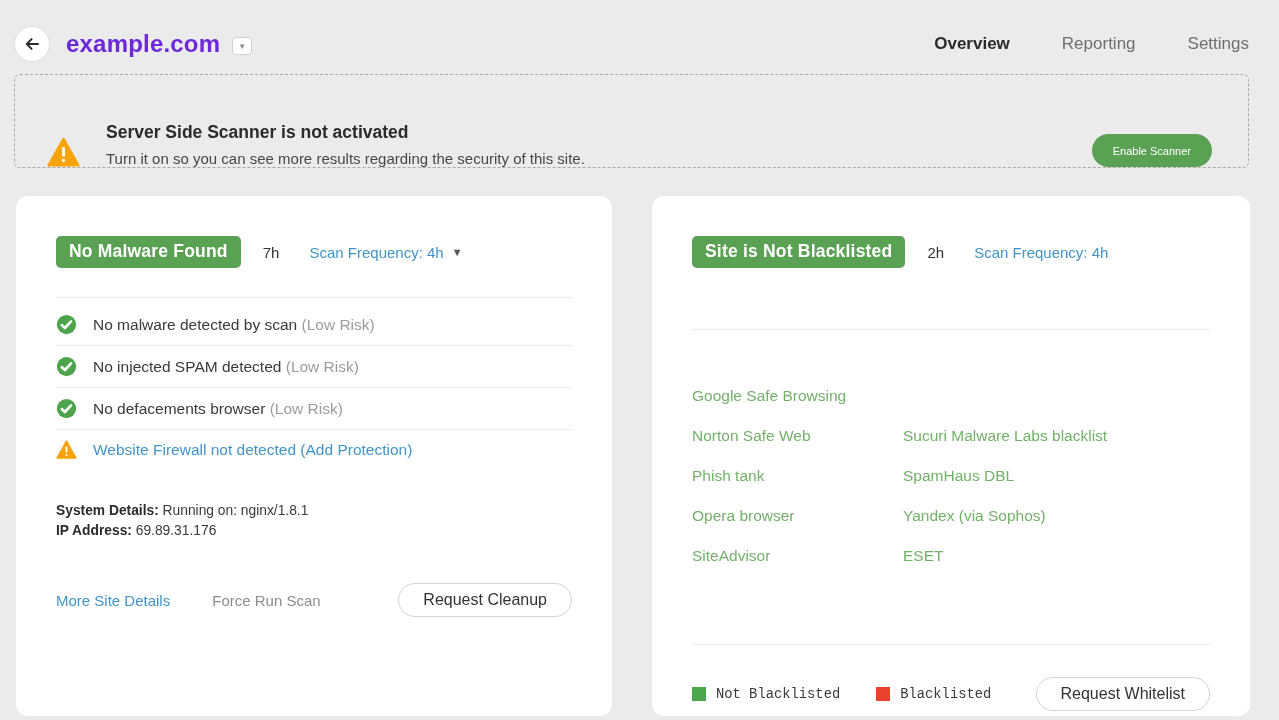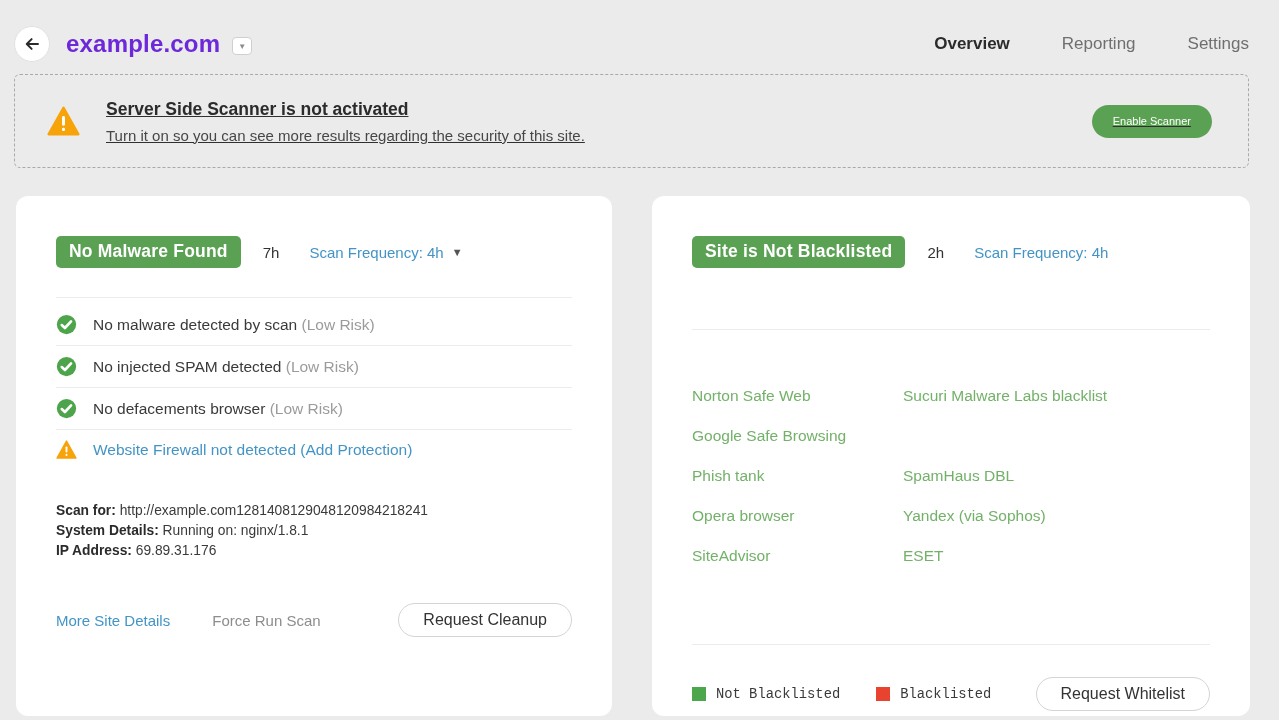--- a/index.html
+++ b/index.html
@@ -33,23 +33,22 @@
     font-size:8px; color:#8a8a8a; cursor:pointer;
   }
   .nav { margin-left:auto; display:flex; align-items:center; gap:52px; }
   .nav-item { font-size:17px; color:#6f6f6f; cursor:pointer; }
   .nav-item.active { color:#2b2b2b; font-weight:bold; }
 
   
   .banner {
     margin:8px 30px 16px 14px;
     border:1px dashed #a9a9a9; border-radius:6px;
-    height:94px; display:flex; align-items:center;
+    height:94px; display:flex; align-items:flex-end;
     padding:0 36px 0 32px;
-    text-decoration:underline;
   }
   .banner-icon { flex:0 0 auto; margin-right:26px; }
   .banner-text { display:flex; flex-direction:column; gap:7px; }
   .banner-title { font-size:17.5px; font-weight:bold; color:#2b2b2b; }
   .banner-sub { font-size:15px; color:#474747; }
   .btn-green {
     margin-left:auto; flex:0 0 auto;
     background:#5ba154; color:#fff; border:none;
     border-radius:17px; height:33px; padding:0 21px;
     font-size:11px; font-family:inherit; cursor:pointer;
@@ -198,21 +197,20 @@
               <path d="M12 1.2 L23 20.8 H1 Z" fill="#f7a30a" stroke="#f7a30a" stroke-width="1.6" stroke-linejoin="round"></path>
               <rect x="10.9" y="7.4" width="2.2" height="7" rx="1" fill="#fff"></rect>
               <rect x="10.9" y="16" width="2.2" height="2.4" rx="1" fill="#fff"></rect>
             </svg>
         </span>
         <a class="warn-link">Website Firewall not detected (Add Protection)</a>
       </div>
     </div>
 
     <div class="scan-details">
-      <div><b>Scan for:</b> <span>http://example.com1281408129048120984218241</span></div>
       <div><b>System Details:</b> <span>Running on: nginx/1.8.1</span></div>
       <div><b>IP Address:</b> <span>69.89.31.176</span></div>
     </div>
 
     <div class="card-foot">
       <a class="link-blue">More Site Details</a>
       <a class="link-gray">Force Run Scan</a>
       <button class="btn-outline">Request Cleanup</button>
     </div>
   </div>
@@ -220,26 +218,26 @@
   <div class="card card-right">
     <div class="card-head">
       <span class="badge">Site is Not Blacklisted</span>
       <span class="age" style="font-weight:normal">2h</span>
       <a class="freq">Scan Frequency: 4h</a>
     </div>
     <hr class="divider">
 
     <div class="sources">
       <div class="source-row">
+        <span class="source-cell">Google Safe Browsing</span>
+        <span class="source-cell wide"></span>
+      </div>
+      <div class="source-row">
         <span class="source-cell">Norton Safe Web</span>
         <span class="source-cell wide">Sucuri Malware Labs blacklist</span>
-      </div>
-      <div class="source-row">
-        <span class="source-cell">Google Safe Browsing</span>
-        <span class="source-cell wide"></span>
       </div>
       <div class="source-row">
         <span class="source-cell">Phish tank</span>
         <span class="source-cell wide">SpamHaus DBL</span>
       </div>
       <div class="source-row">
         <span class="source-cell">Opera browser</span>
         <span class="source-cell wide">Yandex (via Sophos)</span>
       </div>
       <div class="source-row">

